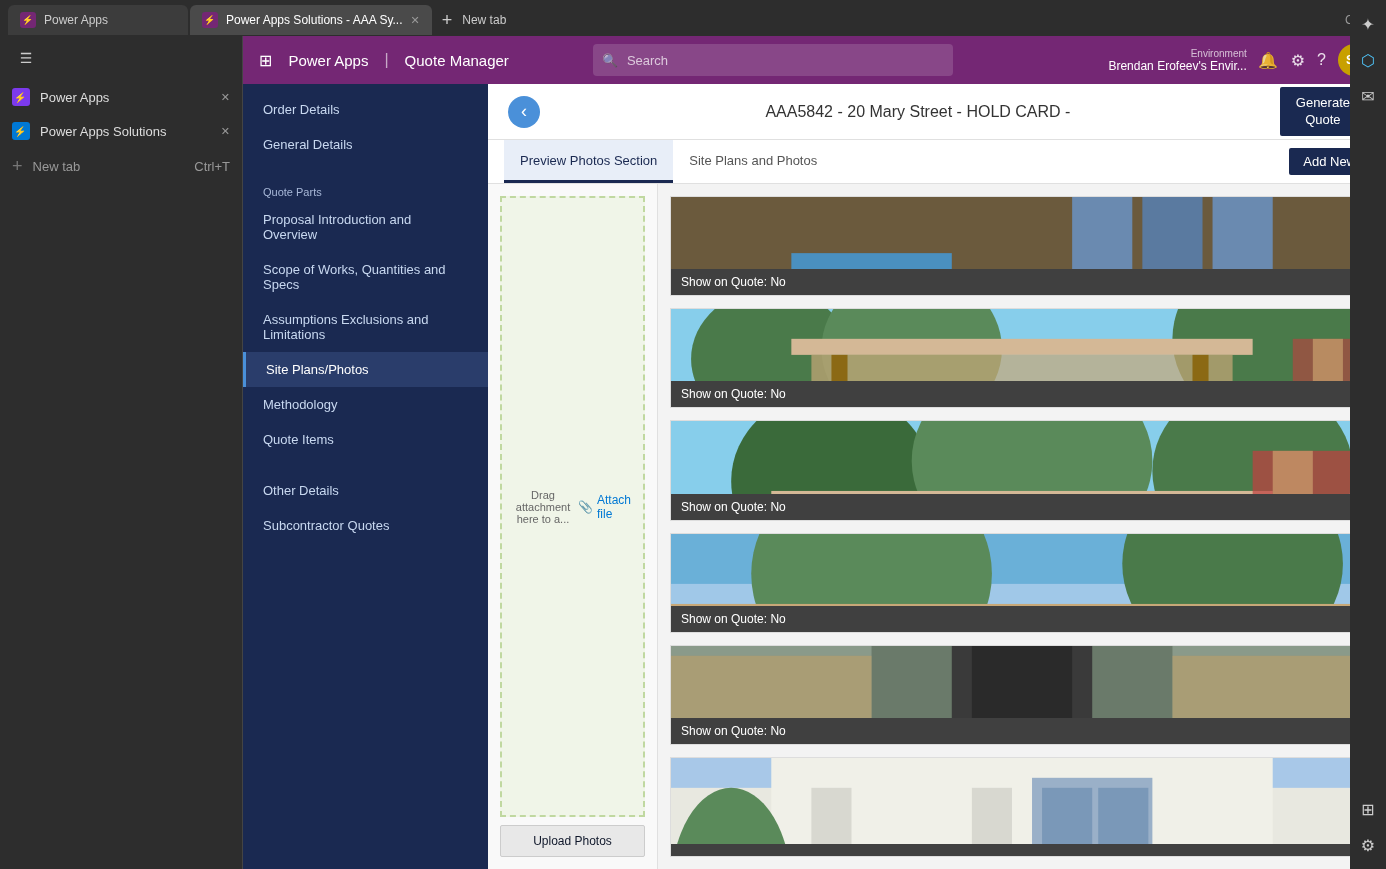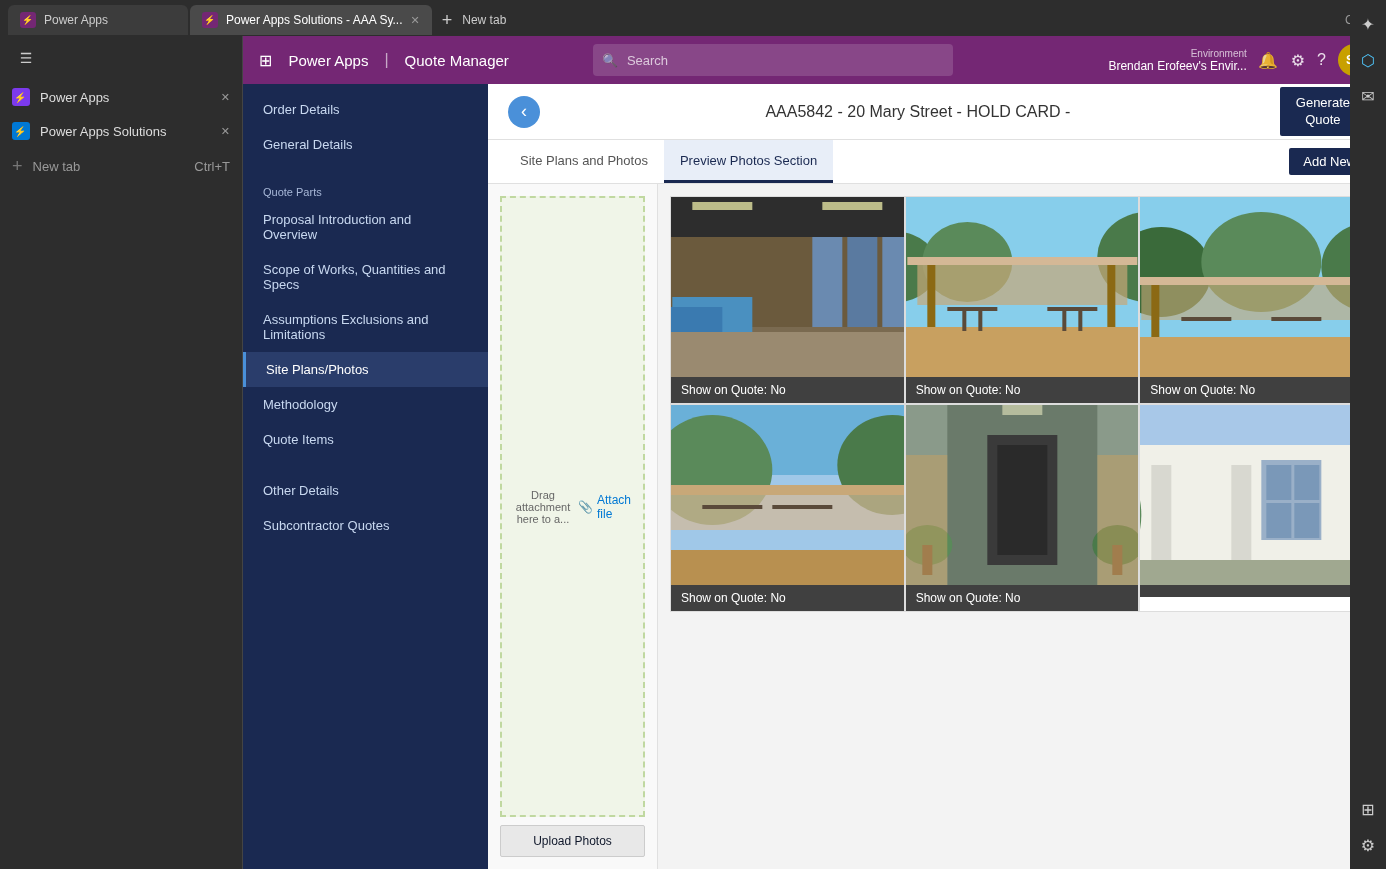--- a/index.html
+++ b/index.html
@@ -77,21 +77,21 @@
     .pa-photos-layout { display: flex; flex: 1; overflow: hidden; }
 
     
     .pa-attach-panel { width: 170px; background: #f9f9f9; border-right: 1px solid #e0e0e0; display: flex; flex-direction: column; align-items: center; padding: 12px; gap: 8px; }
     .pa-drag-area { width: 100%; flex: 1; background: #f0f5e8; border: 2px dashed #c0d8a0; display: flex; flex-direction: row; align-items: center; justify-content: flex-start; padding: 12px; gap: 6px; min-height: 120px; }
     .pa-drag-text { font-size: 11px; color: #666; text-align: center; }
     .pa-attach-link { display: flex; align-items: center; gap: 4px; font-size: 12px; color: #0078d4; cursor: pointer; }
     .pa-upload-btn { width: 100%; padding: 8px 0; background: #e8e8e8; border: 1px solid #ccc; font-size: 12px; color: #0f172a; cursor: pointer; text-align: center; border-radius: 2px; }
 
     
-    .pa-photos-grid { flex: 1; overflow-y: auto; padding: 12px; display: grid; grid-template-columns: 1fr 1fr 1fr; align-content: start; }
+    .pa-photos-grid { flex: 1; overflow-y: auto; padding: 12px; display: grid; grid-template-columns: 1fr; gap: 12px; align-content: start; }
     .pa-photo-card { background: #fff; border: 1px solid #ddd; display: flex; flex-direction: column; overflow: hidden; position: relative; }
     .pa-photo-img { width: 100%; height: 180px; object-fit: cover; display: block; position: relative; overflow: hidden; }
     .pa-photo-label { background: rgba(0,0,0,0.75); color: white; font-size: 12px; padding: 6px 10px; }
 
     
     .photo-bg-1 { background: linear-gradient(135deg, #8B7355 0%, #5a4a35 50%, #3d3d3d 100%); }
     .photo-bg-2 { background: linear-gradient(135deg, #6b8c6b 0%, #8B7355 40%, #c8a070 80%, #4a6a8a 100%); }
     .photo-bg-3 { background: linear-gradient(135deg, #5a8a5a 30%, #8B7355 60%, #c05050 90%); }
     .photo-bg-4 { background: linear-gradient(135deg, #4a6a8a 10%, #5a8a5a 50%, #8B7355 90%); }
     .photo-bg-5 { background: linear-gradient(135deg, #3d3d3d 0%, #6b5a3d 50%, #8B7355 100%); }
@@ -224,25 +224,25 @@
 
         <div class="pa-topbar">
           <div class="pa-back-btn">
             <span style="font-size:18px;">‹</span>
           </div>
           <div class="pa-page-title">AAA5842 - 20 Mary Street - HOLD CARD -</div>
           <button class="pa-generate-btn">Generate<br>Quote</button>
         </div>
 
         <div class="pa-tabs">
+          <div class="pa-tab active">
+            <span>Preview Photos Section</span>
+          </div>
           <div class="pa-tab">
             <span>Site Plans and Photos</span>
-          </div>
-          <div class="pa-tab active">
-            <span>Preview Photos Section</span>
           </div>
           <div class="pa-tab-spacer"></div>
           <button class="pa-add-new-btn">Add New</button>
         </div>
 
         <div class="pa-photos-layout">
 
           <div class="pa-attach-panel">
             <div class="pa-drag-area">
               <span class="pa-drag-text">Drag attachment here to a...</span>

